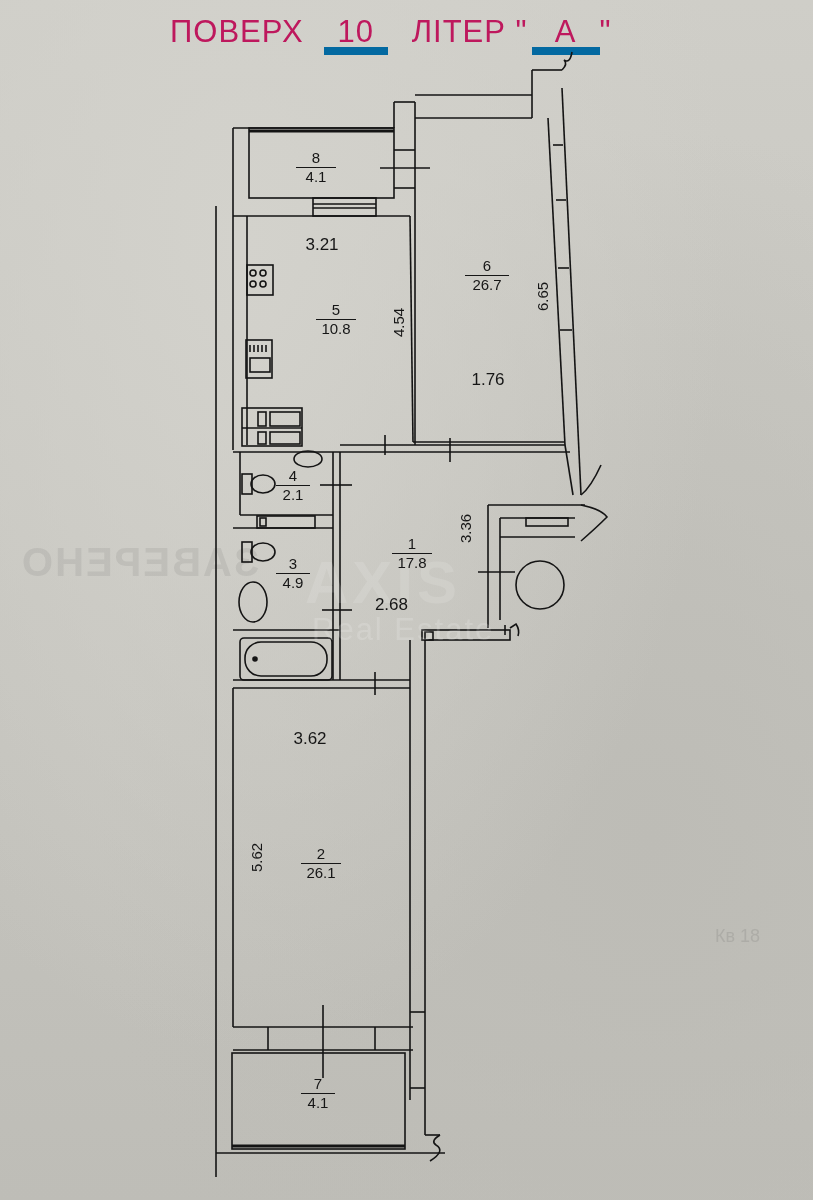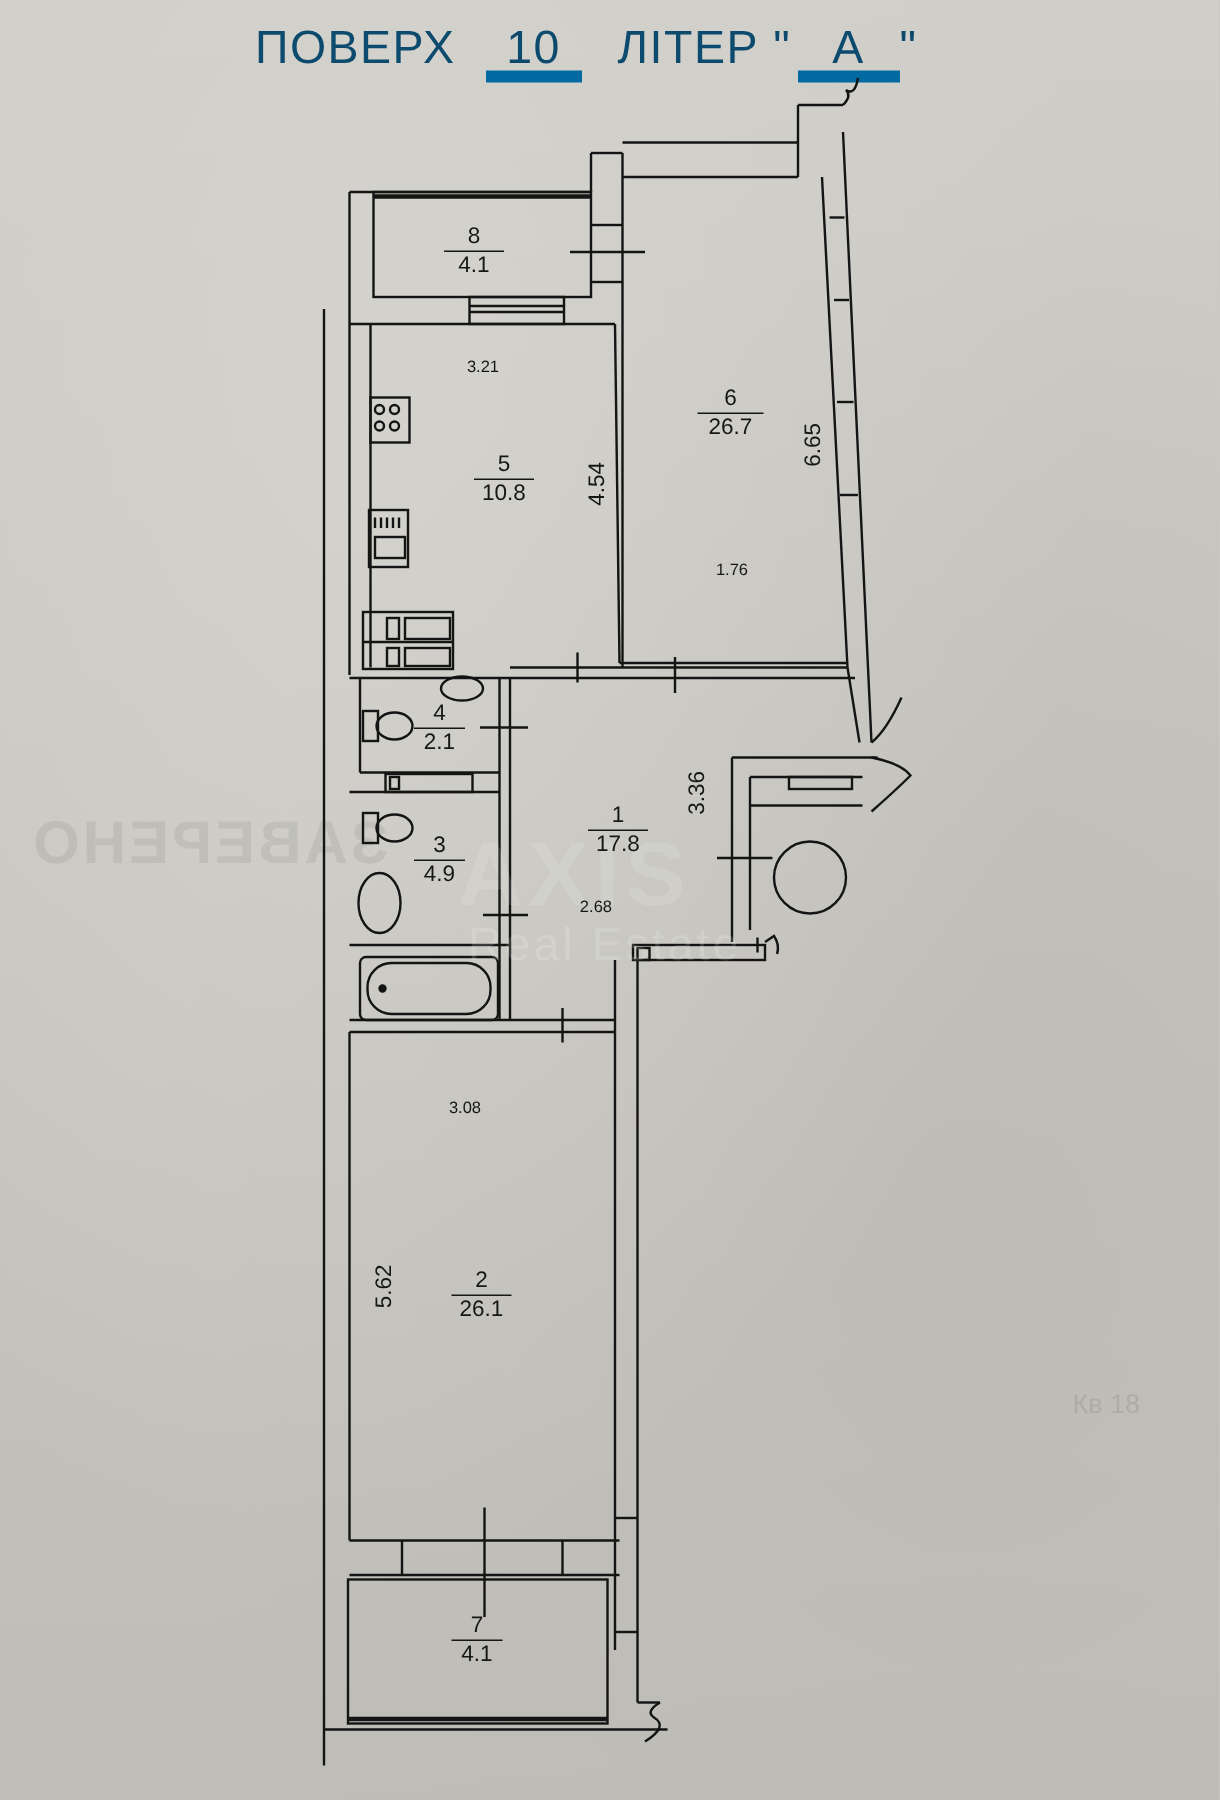--- a/index.html
+++ b/index.html
@@ -11,30 +11,30 @@
   }
   .paper {
     position: absolute; inset: 0;
     background:
       radial-gradient(ellipse at 30% 20%, #d3d2cc 0%, rgba(211,210,204,0) 60%),
       radial-gradient(ellipse at 80% 70%, #bdbcb6 0%, rgba(189,188,182,0) 60%),
       linear-gradient(180deg, #cfcec8 0%, #c6c5bf 50%, #bebdb7 100%);
   }
   .title {
     position: absolute; top: 14px; left: 170px;
-    font-size: 31px; color: #0c4a6e; letter-spacing: 1px;
+    font-size: 31px; color: #be185d; letter-spacing: 1px;
     display: flex; align-items: baseline; gap: 0;
     white-space: nowrap;
   }
   .title .u {
     display: inline-block; border-bottom: 8px solid #0369a1;
     text-align: center; line-height: 30px;
   }
   svg.plan { position: absolute; left: 0; top: 0; }
-  .lbl { position: absolute; color: #161616; font-size: 11px; text-align: center; line-height: 16px; }
+  .lbl { position: absolute; color: #161616; font-size: 17px; text-align: center; line-height: 16px; }
   .frac { position: absolute; text-align: center; color: #161616; font-size: 15px; line-height: 16px; }
   .frac .num { display: block; border-bottom: 1.5px solid #161616; padding: 0 4px 1px; }
   .frac .den { display: block; padding-top: 1px; }
   .dim { position: absolute; color: #161616; font-size: 15px; }
   .dim.v { transform: rotate(-90deg); transform-origin: center center; }
   .wm {
     position: absolute; left: 305px; top: 548px; font-size: 60px; font-weight: bold;
     color: rgba(255,255,255,0.13); letter-spacing: 4px;
   }
   .wm2 {
@@ -232,21 +232,21 @@
   <span class="den">4.9</span>
 </div>
 
 <div class="frac" style="left:392px;top:536px;width:40px;">
   <span class="num">1</span>
   <span class="den">17.8</span>
 </div>
 <div class="dim v" style="left:445px;top:520px;width:40px;text-align:center;">3.36</div>
 <div class="lbl" style="left:368px;top:597px;width:40px;text-align:right;">2.68</div>
 
-<div class="lbl" style="left:290px;top:731px;width:40px;">3.08</div>
+<div class="lbl" style="left:290px;top:731px;width:40px;">3.62</div>
 <div class="frac" style="left:301px;top:846px;width:40px;">
   <span class="num">2</span>
   <span class="den">26.1</span>
 </div>
 <div class="dim v" style="left:236px;top:849px;width:40px;text-align:center;">5.62</div>
 
 <div class="frac" style="left:301px;top:1076px;width:34px;">
   <span class="num">7</span>
   <span class="den">4.1</span>
 </div>

